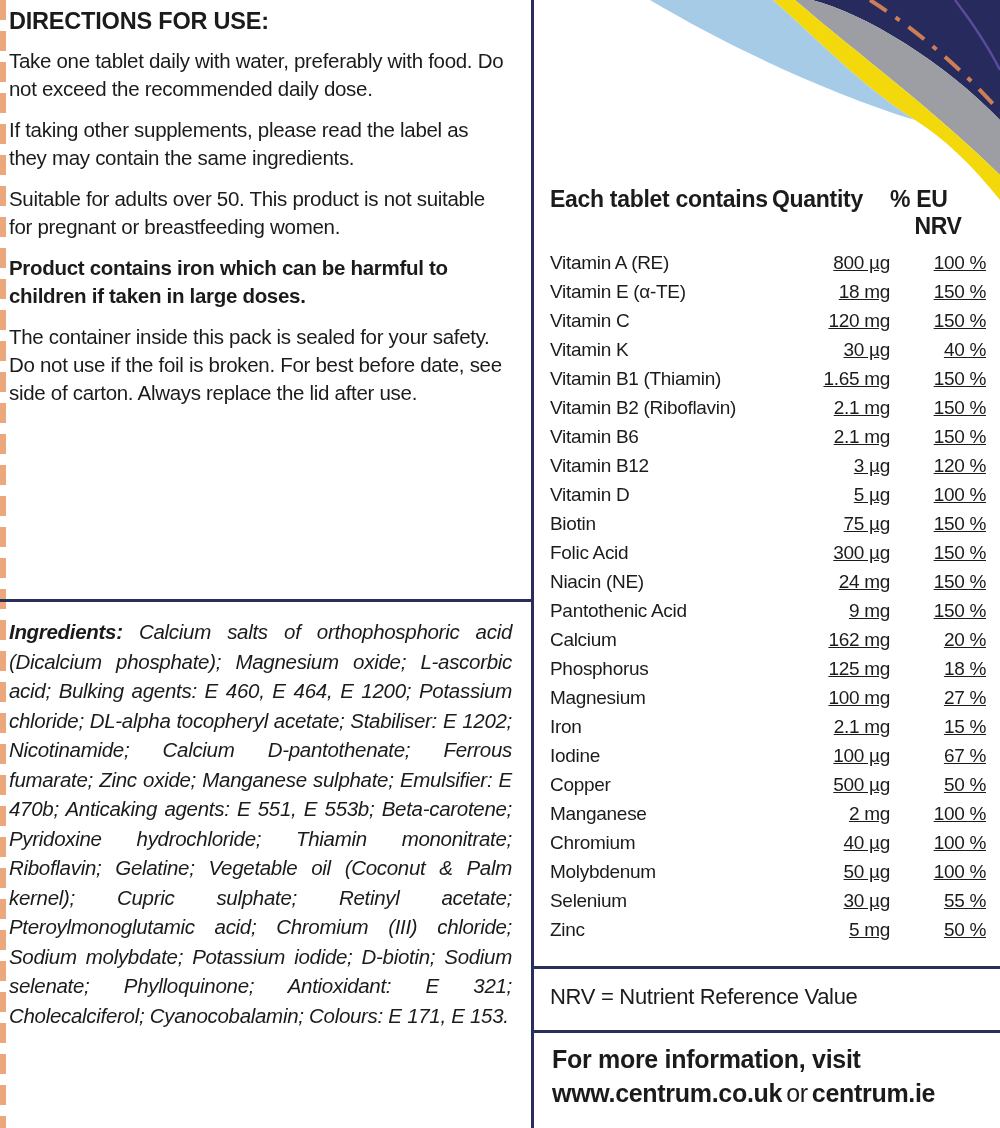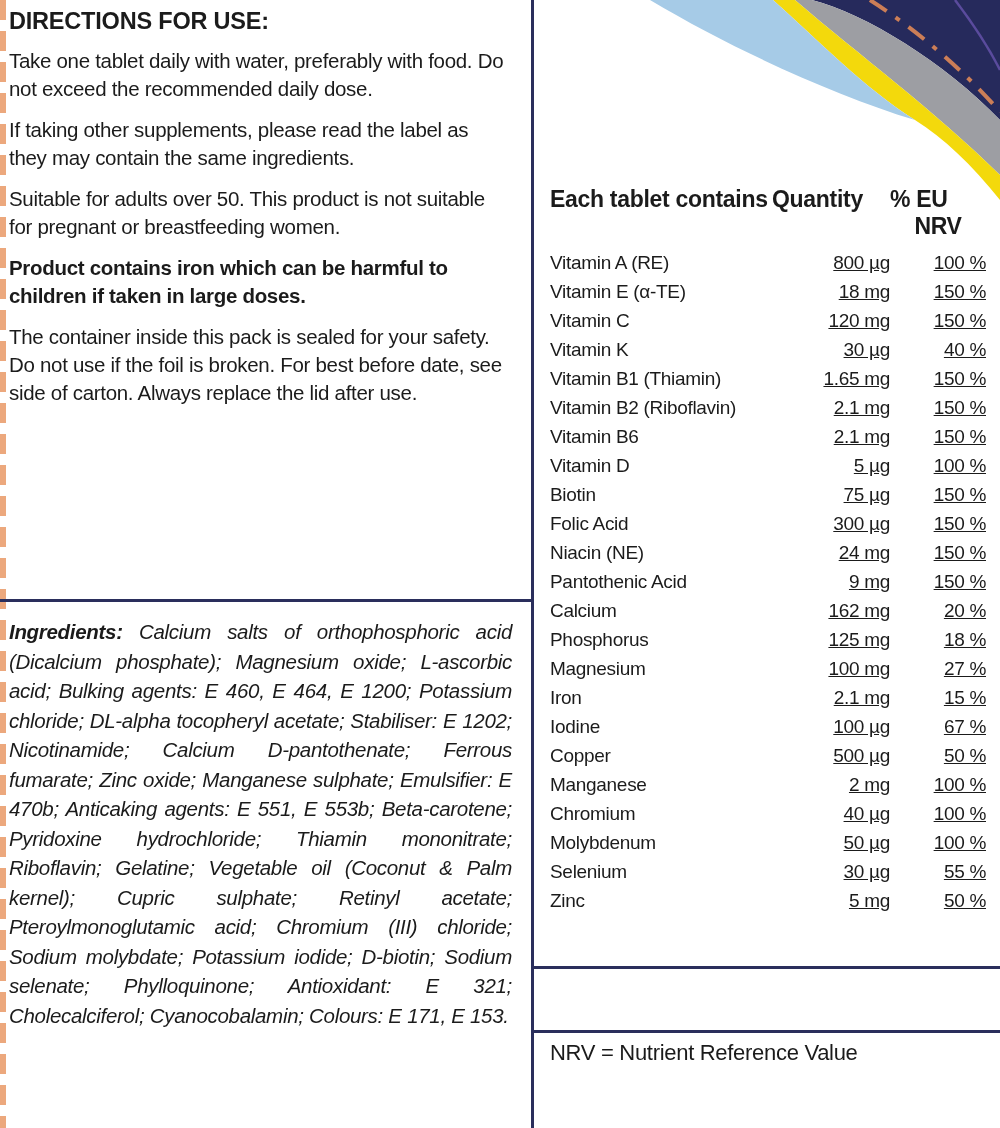--- a/index.html
+++ b/index.html
@@ -38,21 +38,21 @@
   .thead .c2,.thead .c3{text-align:left;}
   .thead-row2{display:grid; grid-template-columns:1fr 118px 96px; font-weight:bold;
     font-size:23px; letter-spacing:-0.3px; line-height:26px; margin-bottom:9px;}
   .thead-row2 .c3{text-align:center;}
   .trow{display:grid; grid-template-columns:1fr 118px 96px;
     font-size:19px; letter-spacing:-0.3px; line-height:29px;}
   .trow .qty,.trow .pct{text-align:right; white-space:nowrap;text-decoration:underline;}
   .hline{position:absolute; left:533px; right:0; height:3px; background:var(--navy);}
   .hline.one{top:966px;}
   .hline.two{top:1030px;}
-  .nrv-note{position:absolute; left:534px; top:1040px; width:386px; box-sizing:border-box;
+  .nrv-note{position:absolute; left:534px; top:984px; width:386px; box-sizing:border-box;
     padding-left:16px; font-size:22px; letter-spacing:-0.3px;}
   .footer{position:absolute; left:534px; top:1042px; width:466px; box-sizing:border-box;
     padding-left:18px; font-size:25px; font-weight:bold; letter-spacing:-0.3px; line-height:34px;}
   .footer .or{font-weight:normal; margin:0 4px;}
 </style>
 </head>
 <body>
 
 <div class="sheet">
 
@@ -125,20 +125,25 @@
           <span class="nm">Vitamin B2 (Riboflavin)</span>
           <span class="qty">2.1 mg</span>
           <span class="pct">150 %</span>
         </div>
         <div class="trow">
           <span class="nm">Vitamin B6</span>
           <span class="qty">2.1 mg</span>
           <span class="pct">150 %</span>
         </div>
         <div class="trow">
+          <span class="nm">Vitamin B12</span>
+          <span class="qty">3 µg</span>
+          <span class="pct">120 %</span>
+        </div>
+        <div class="trow">
           <span class="nm">Vitamin D</span>
           <span class="qty">5 µg</span>
           <span class="pct">100 %</span>
         </div>
         <div class="trow">
           <span class="nm">Biotin</span>
           <span class="qty">75 µg</span>
           <span class="pct">150 %</span>
         </div>
         <div class="trow">
@@ -213,14 +218,18 @@
         </div>
       </div>
   </div>
 
   <div class="hline one"></div>
 
   <div class="nrv-note">NRV = Nutrient Reference Value</div>
 
   <div class="hline two"></div>
 
+  <div class="footer">
+    <div>For more information, visit</div>
+    <div><span>www.centrum.co.uk</span><span class="or">or</span><span>centrum.ie</span></div>
+  </div>
 
 </div>
 
 </body></html>

